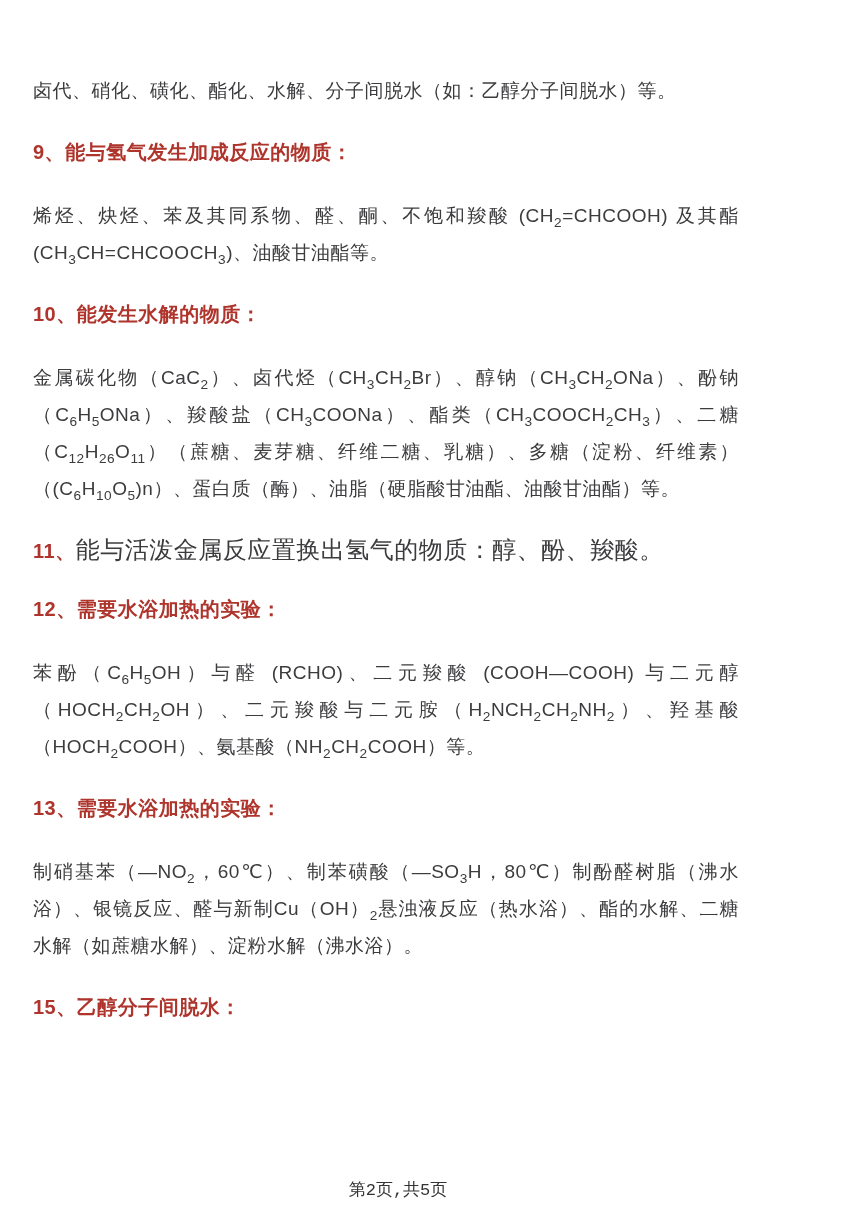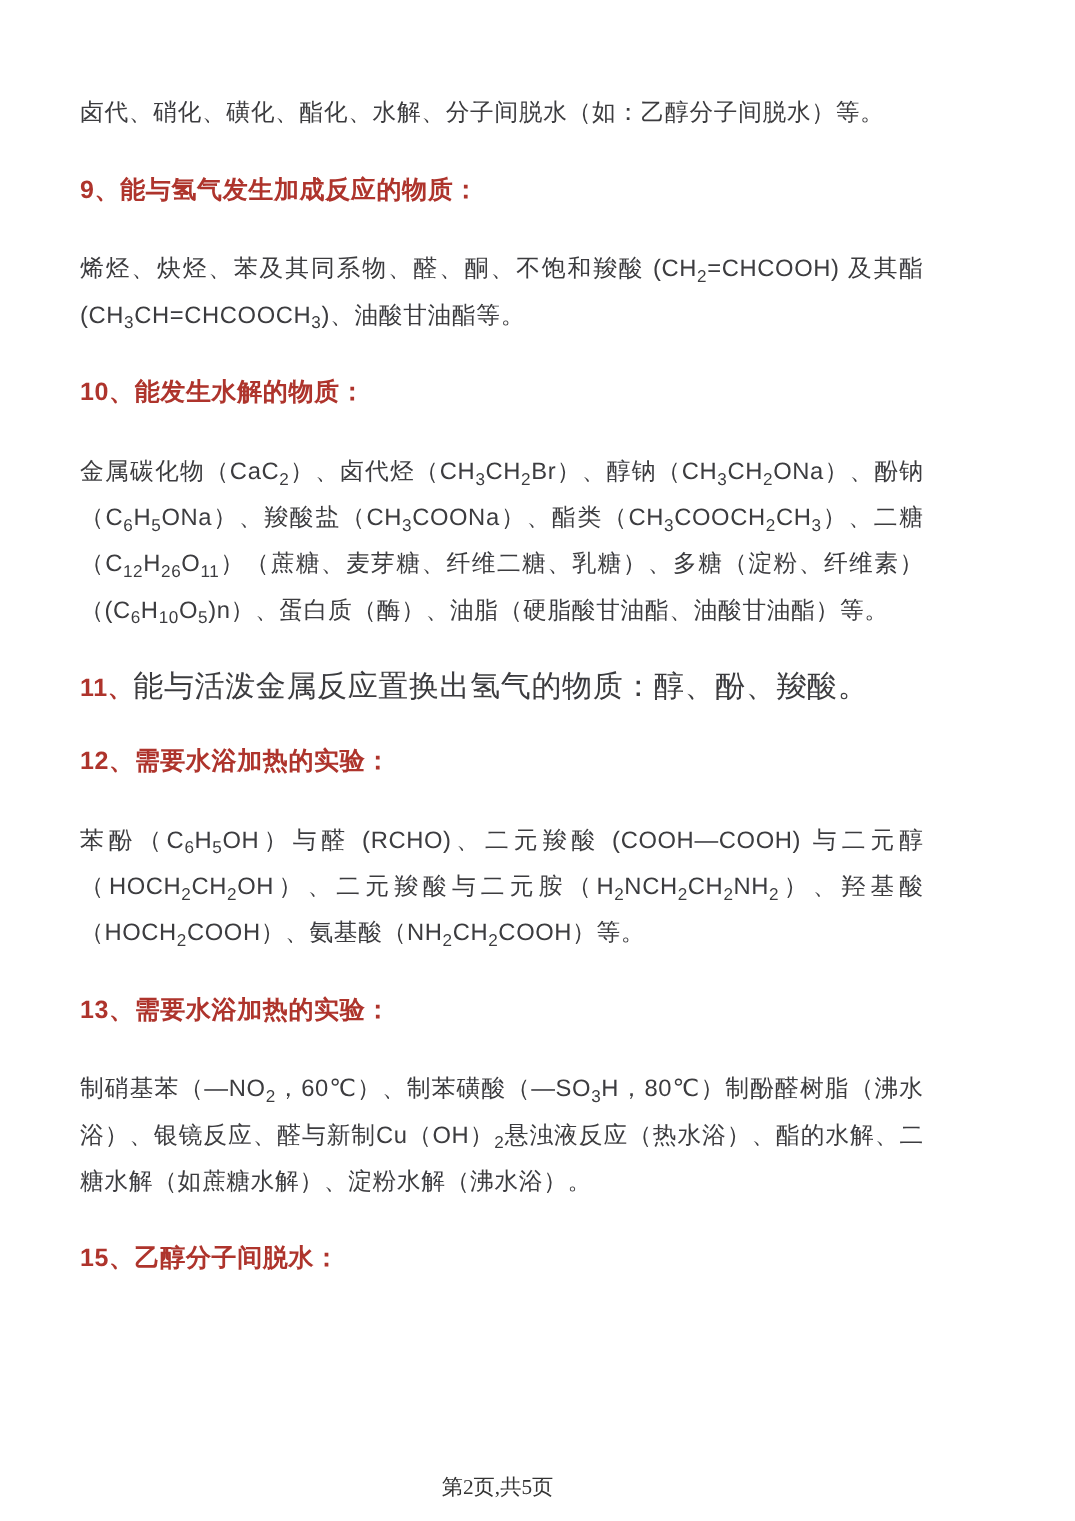--- a/index.html
+++ b/index.html
@@ -5,21 +5,21 @@
   html, body {
     margin: 0;
     padding: 0;
     background: #ffffff;
   }
   .page {
     position: relative;
     width: 796px;
     height: 1217px;
     box-sizing: border-box;
-    padding: 72px 57px 0 64px;
+    padding: 72px 57px 0 33px;
     background: #ffffff;
     overflow: hidden;
     font-family: "Liberation Sans", "DejaVu Sans", sans-serif;
     color: var(--body-text, #3c3c3f);
   }
   .body-text {
     font-size: 19px;
     line-height: 37px;
     margin: 0 0 30px 0;
     text-align: justify;
@@ -47,21 +47,21 @@
   sub {
     font-size: 72%;
     line-height: 0;
   }
   .footer {
     position: absolute;
     left: 0;
     right: 0;
     bottom: 16px;
     text-align: center;
-    font-family: Liberation Serif, serif;
+    font-family: Liberation Mono, monospace;
     font-size: 17px;
     color: #333333;
   }
 </style>
 </head>
 <body>
 
 <div class="page">
 
   <p class="body-text">卤代、硝化、磺化、酯化、水解、分子间脱水（如：乙醇分子间脱水）等。</p>

